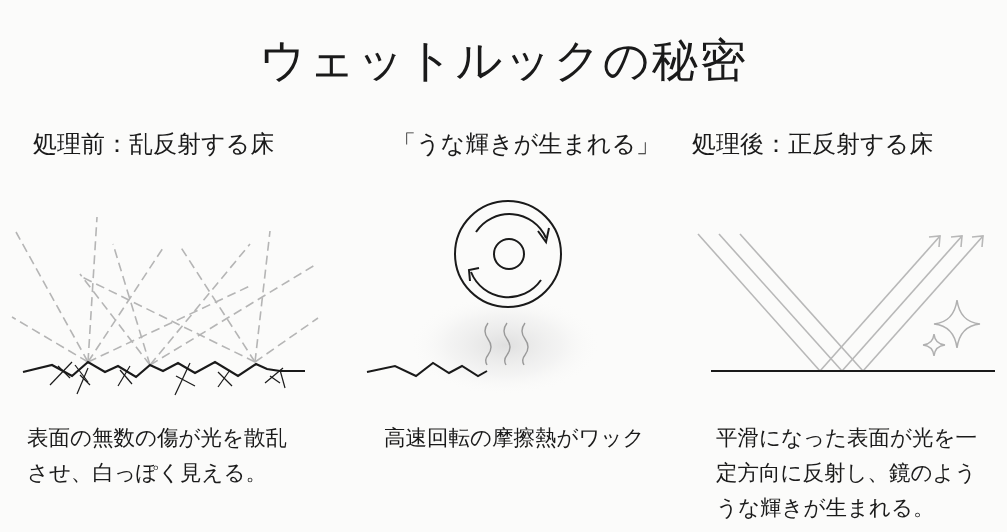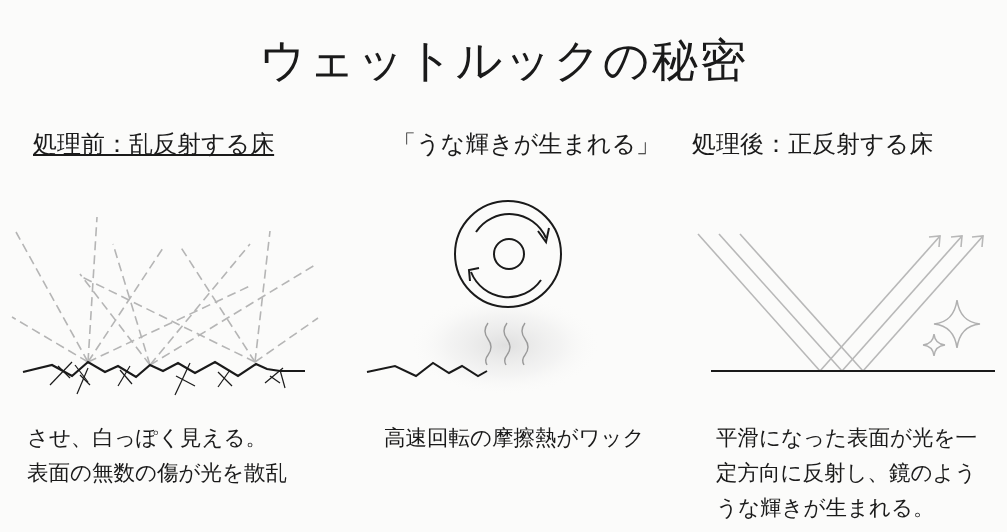--- a/index.html
+++ b/index.html
@@ -1,21 +1,21 @@
 <!DOCTYPE html>
 <html><head>
 <meta charset="utf-8">
 <style>
   html, body { margin:0; padding:0; }
   body { width:1007px; height:532px; background:#fbfbfa; position:relative; overflow:hidden;
          font-family:"DejaVu Sans","Liberation Sans",sans-serif; color:#1a1a1a; }
   .title { position:absolute; left:0; top:6px; width:1007px; text-align:center;
            font-size:46px; letter-spacing:2px; font-weight:400;margin-top:24px; }
   .heading { position:absolute; top:128px; font-size:24px; white-space:nowrap; }
-  .h1 { left:33px;text-decoration:underline; }
+  .h1 { left:33px; }
   .h2 { left:392px; }
   .h3 { left:692px; }
   .desc { position:absolute; top:420px; font-size:21.5px; line-height:35px; }
   .d1 { left:27px; width:300px; }
   .d2 { left:384px; width:300px; }
   .d3 { left:716px; width:300px; }
   .desc span { display:block; white-space:nowrap; }
   svg.illus { position:absolute; left:0; top:0; }
 </style>
 </head>
@@ -112,22 +112,22 @@
     <polyline points="972,237 983,236 982,247"></polyline>
   </g>
   <g stroke="#b0b0b0" stroke-width="1.5" fill="none">
     <path d="M 957 300 Q 960 322 980 324 Q 960 326 957 348 Q 954 326 934 324 Q 954 322 957 300 Z"></path>
     <path d="M 934 334 Q 935 344 945 345 Q 935 346 934 356 Q 933 346 923 345 Q 933 344 934 334 Z"></path>
   </g>
   <line x1="711" y1="371" x2="995" y2="371" stroke="#1a1a1a" stroke-width="2.2"></line>
 </svg>
 
 <div class="desc d1">
+  <span>表面の無数の傷が光を散乱</span>
   <span>させ、白っぽく見える。</span>
-  <span>表面の無数の傷が光を散乱</span>
 </div>
 <div class="desc d2">
   <span>高速回転の摩擦熱がワック</span>
 </div>
 <div class="desc d3">
   <span>平滑になった表面が光を一</span>
   <span>定方向に反射し、鏡のよう</span>
   <span>うな輝きが生まれる。</span>
 </div>
 

